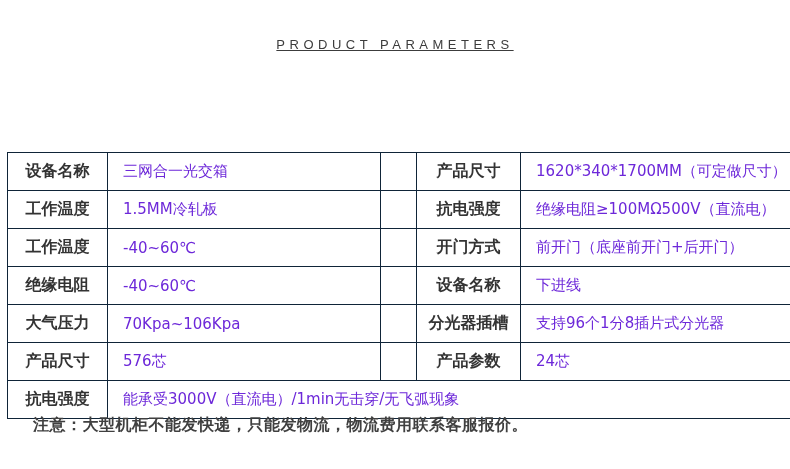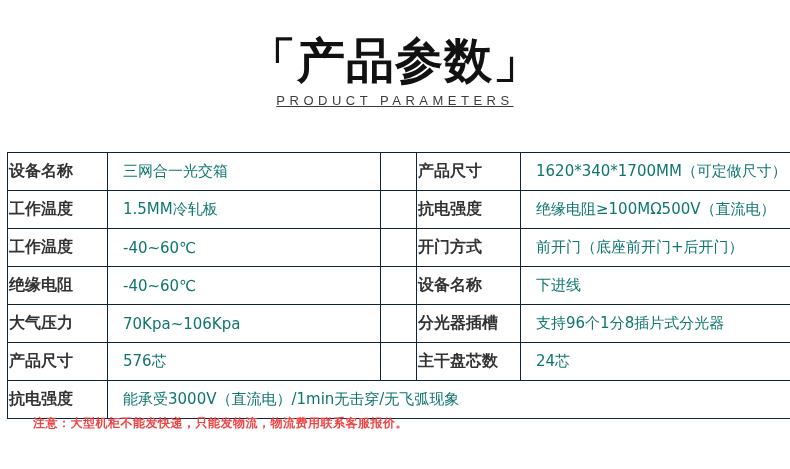--- a/index.html
+++ b/index.html
@@ -32,38 +32,37 @@
     width:774px; border-collapse:collapse; table-layout:fixed;
   }
   table.spec td{
     border:1px solid #0f2438;
     height:35px;
     overflow:hidden; white-space:nowrap;
   }
   td.c1{width:97px;} td.c2{width:256px;} td.c3{width:33px;}
   td.c4{width:101px;} td.c5{width:282px;}
   td.lbl{
-    text-align:left; font-weight:700;
+    text-align:center; font-weight:700;
     font-size:16px; color:#333333;
   }
   td.val{
-    padding-left:15px; font-size:15px; color:#0f766e; font-weight:400;
+    padding-left:15px; font-size:15px; color:#6d28d9; font-weight:400;
   }
   
   .note{
     position:absolute; left:33px; top:415px;
-    font-size:12px; font-weight:700; color:#ef4444;
+    font-size:16px; font-weight:700; color:#404040;
     letter-spacing:0.5px;
   }
 </style>
 </head>
 <body>
 
 <div class="header">
-  <div class="title">「产品参数」</div>
   <div class="subtitle">PRODUCT PARAMETERS</div>
 </div>
 
 <table class="spec">
   <tbody>
     <tr>
       <td class="c1 lbl">设备名称</td>
       <td class="c2 val">三网合一光交箱</td>
       <td class="c3"></td>
       <td class="c4 lbl">产品尺寸</td>
@@ -94,21 +93,21 @@
       <td class="c1 lbl">大气压力</td>
       <td class="c2 val">70Kpa~106Kpa</td>
       <td class="c3"></td>
       <td class="c4 lbl">分光器插槽</td>
       <td class="c5 val">支持96个1分8插片式分光器</td>
     </tr>
     <tr>
       <td class="c1 lbl">产品尺寸</td>
       <td class="c2 val">576芯</td>
       <td class="c3"></td>
-      <td class="c4 lbl">主干盘芯数</td>
+      <td class="c4 lbl">产品参数</td>
       <td class="c5 val">24芯</td>
     </tr>
     <tr>
       <td class="c1 lbl">抗电强度</td>
       <td class="val" colspan="4">能承受3000V（直流电）/1min无击穿/无飞弧现象</td>
     </tr>
   </tbody>
 </table>
 
 <div class="note">注意：大型机柜不能发快递，只能发物流，物流费用联系客服报价。</div>

